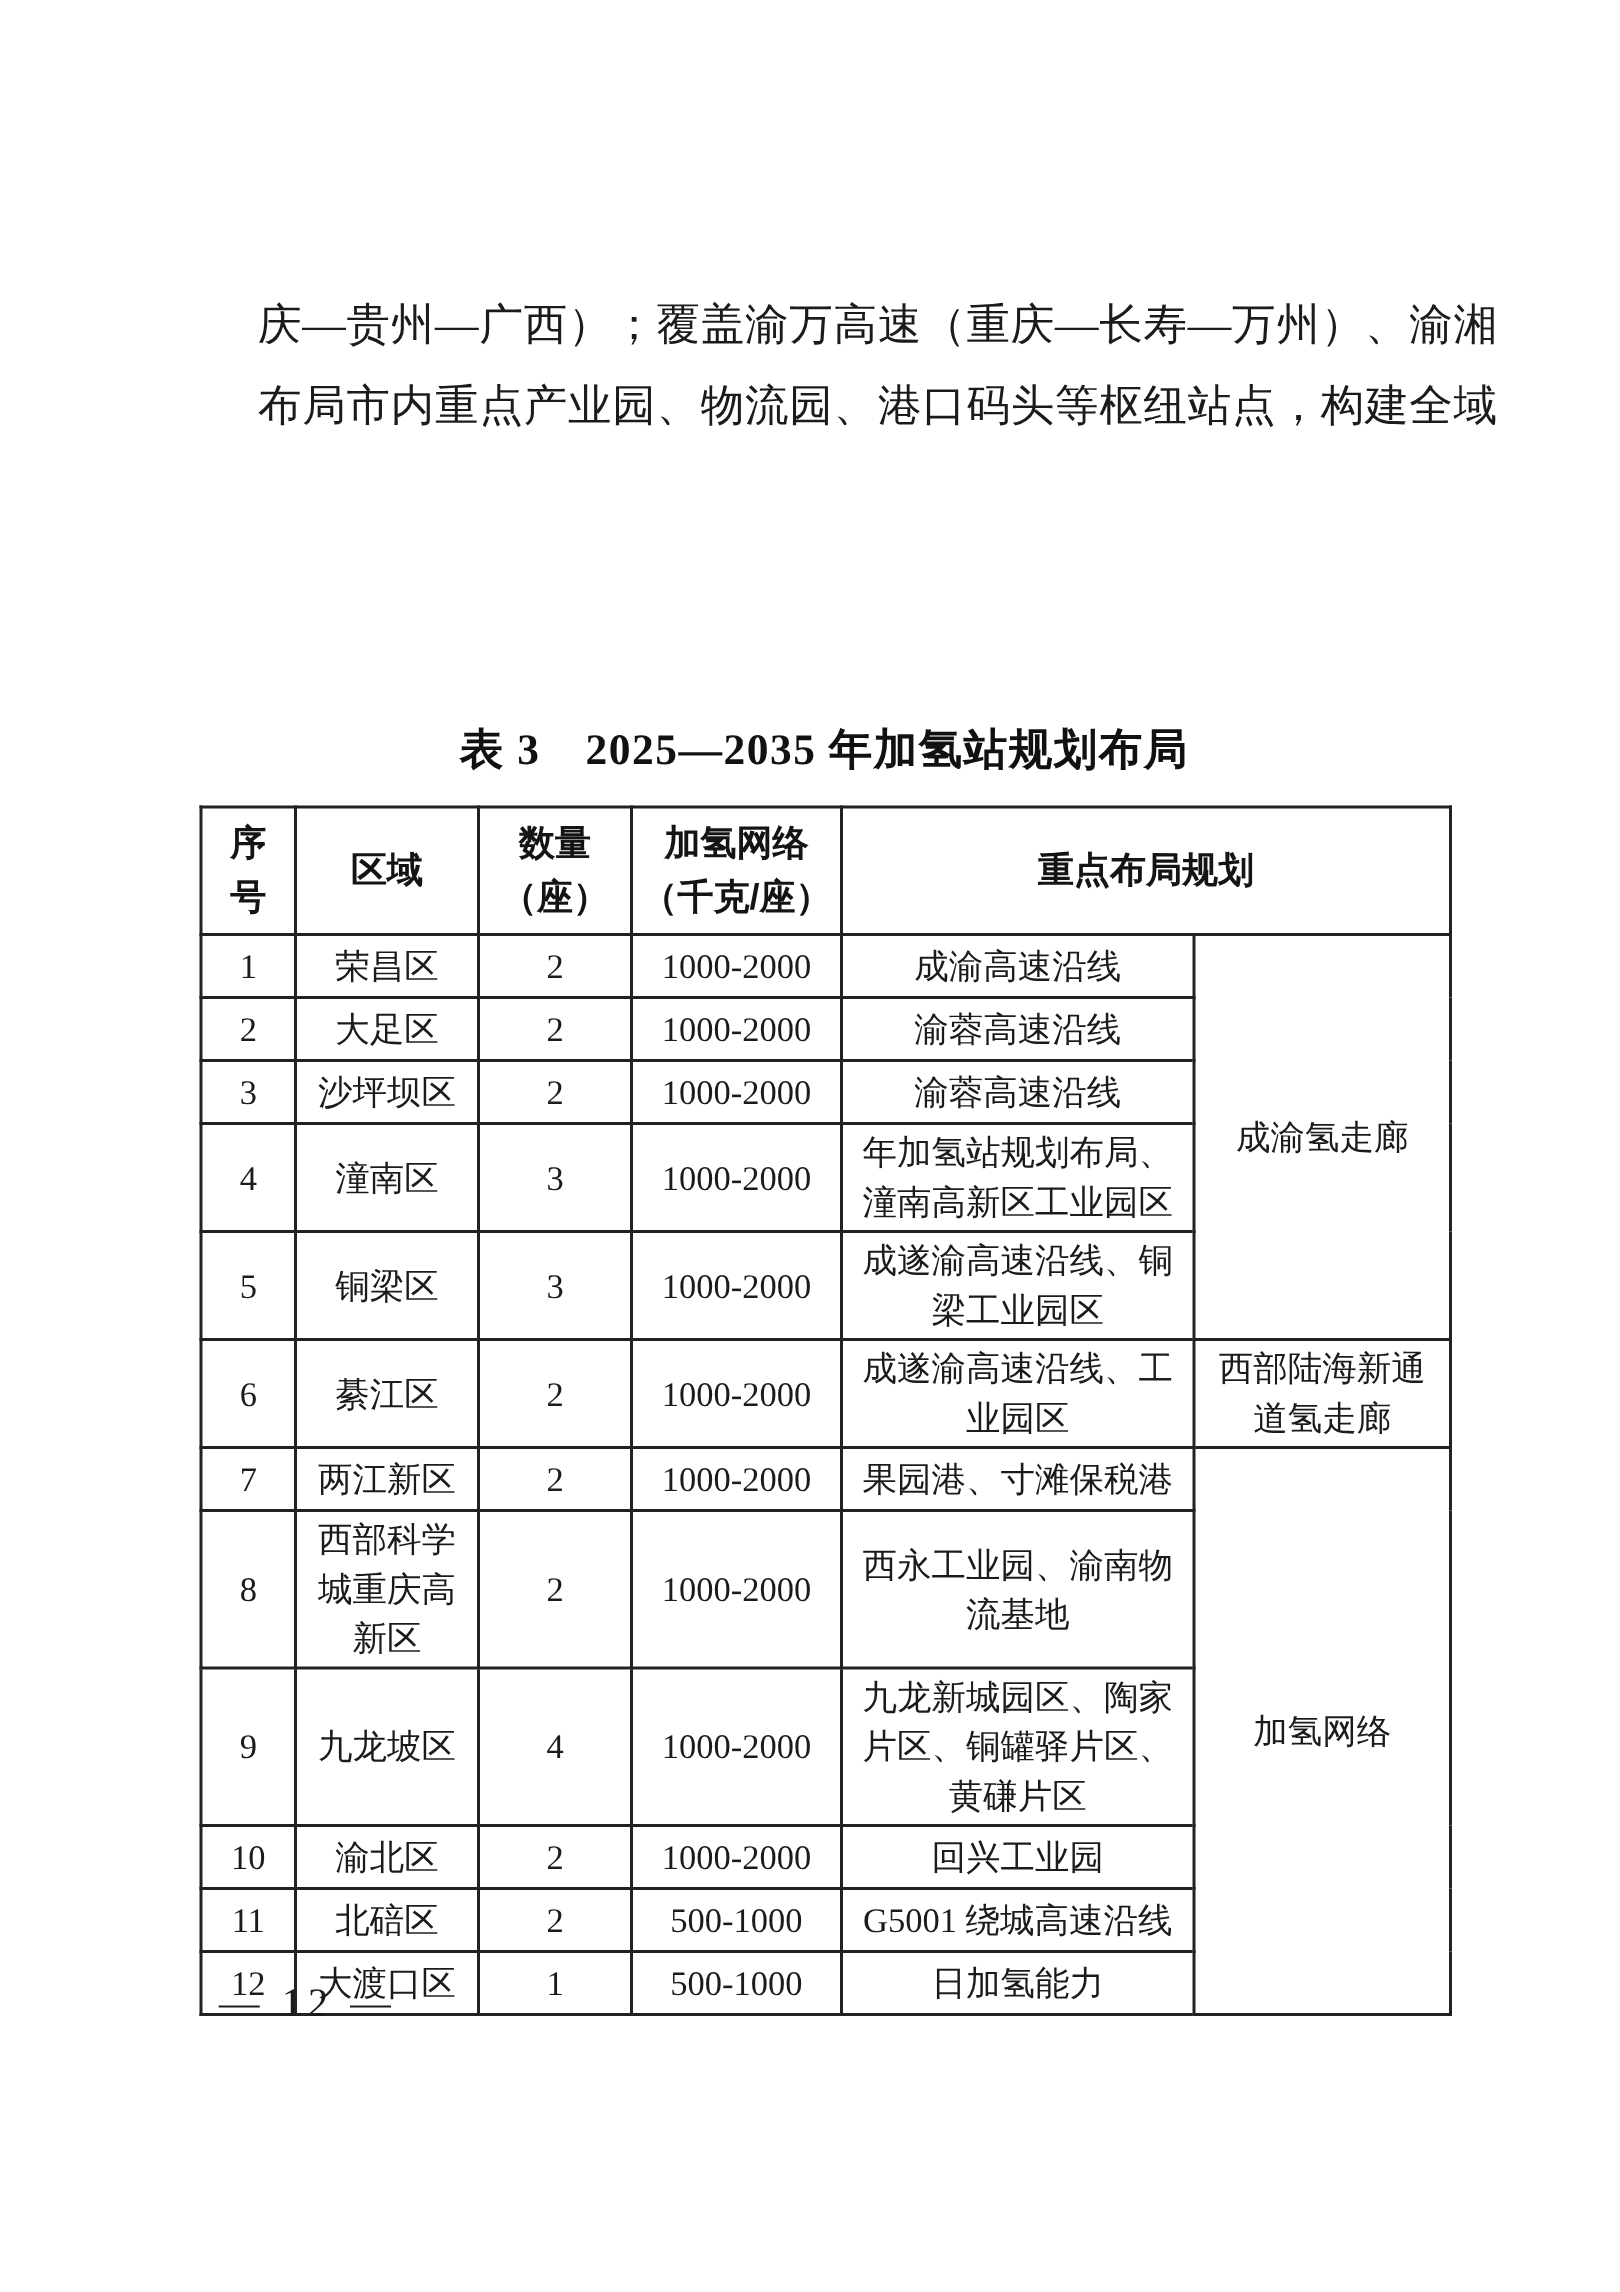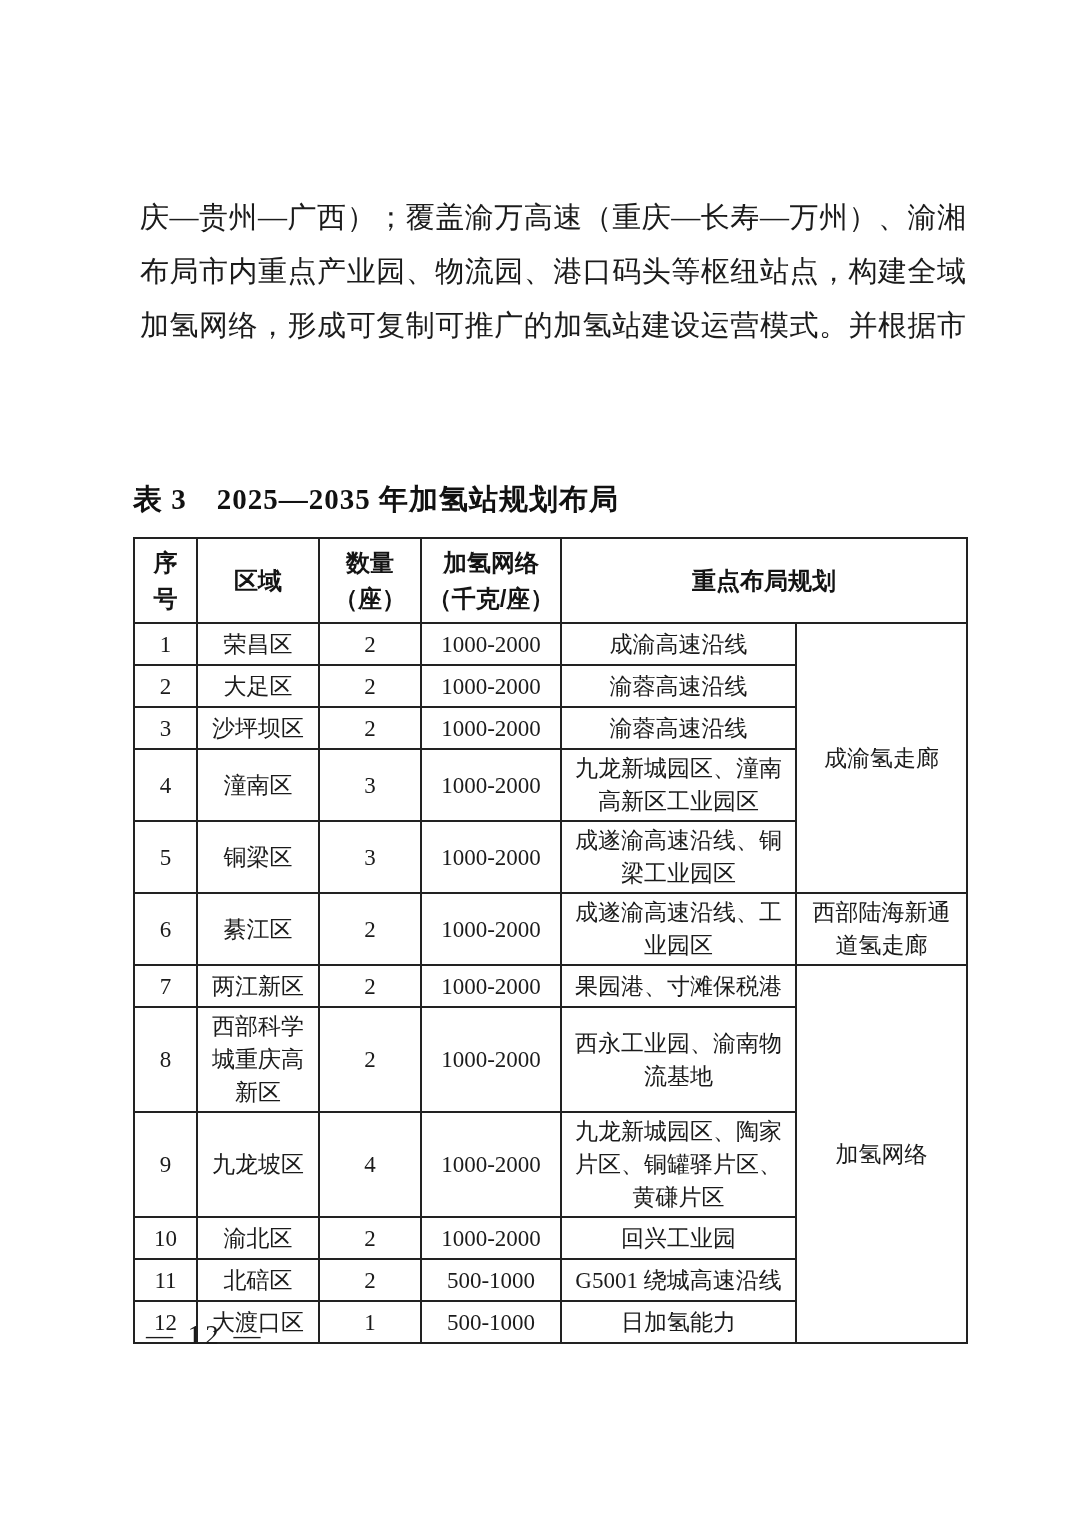--- a/index.html
+++ b/index.html
@@ -17,29 +17,30 @@
   .para {
     position: absolute;
     left: 140px;
     top: 190px;
     width: 826px;
     font-size: 29px;
     line-height: 54px;
     color: #1b1b1b;
   }
   .para .line { width: 100%; }
-  .para .line.j { text-align: justify; text-align-last: justify; }
+  .para .line.j { text-align: justify; text-align-last: justify; margin-left: 32px; }
   .para .line.last { text-align-last: left; }
 
   
   .table-title {
     position: absolute;
     left: 133px;
     top: 480px;
     width: 833px;
+    text-align: center;
     font-weight: bold;
     font-size: 29px;
     letter-spacing: 1px;
     color: #111;
   }
 
   
   table.plan {
     position: absolute;
     left: 133px;
@@ -83,21 +84,20 @@
   }
 </style>
 </head>
 <body>
 
 <div class="page">
 
   <div class="para">
     <div class="line j">庆—贵州—广西）；覆盖渝万高速（重庆—长寿—万州）、渝湘</div>
     <div class="line j">布局市内重点产业园、物流园、港口码头等枢纽站点，构建全域</div>
-    <div class="line j">加氢网络，形成可复制可推广的加氢站建设运营模式。并根据市</div>
   </div>
 
   <div class="table-title">表 3　2025—2035 年加氢站规划布局</div>
 
   <table class="plan">
     <colgroup>
       <col style="width:63px">
         <col style="width:122px">
         <col style="width:102px">
       <col style="width:140px">
@@ -135,21 +135,21 @@
         <td>沙坪坝区</td>
         <td>2</td>
         <td>1000-2000</td>
         <td>渝蓉高速沿线</td>
       </tr>
       <tr class="rh-m">
         <td>4</td>
         <td>潼南区</td>
         <td>3</td>
         <td>1000-2000</td>
-        <td>九龙新城园区、潼南高新区工业园区</td>
+        <td>年加氢站规划布局、潼南高新区工业园区</td>
       </tr>
       <tr class="rh-m">
         <td>5</td>
         <td>铜梁区</td>
         <td>3</td>
         <td>1000-2000</td>
         <td>成遂渝高速沿线、铜梁工业园区</td>
       </tr>
       <tr class="rh-m">
         <td>6</td>

